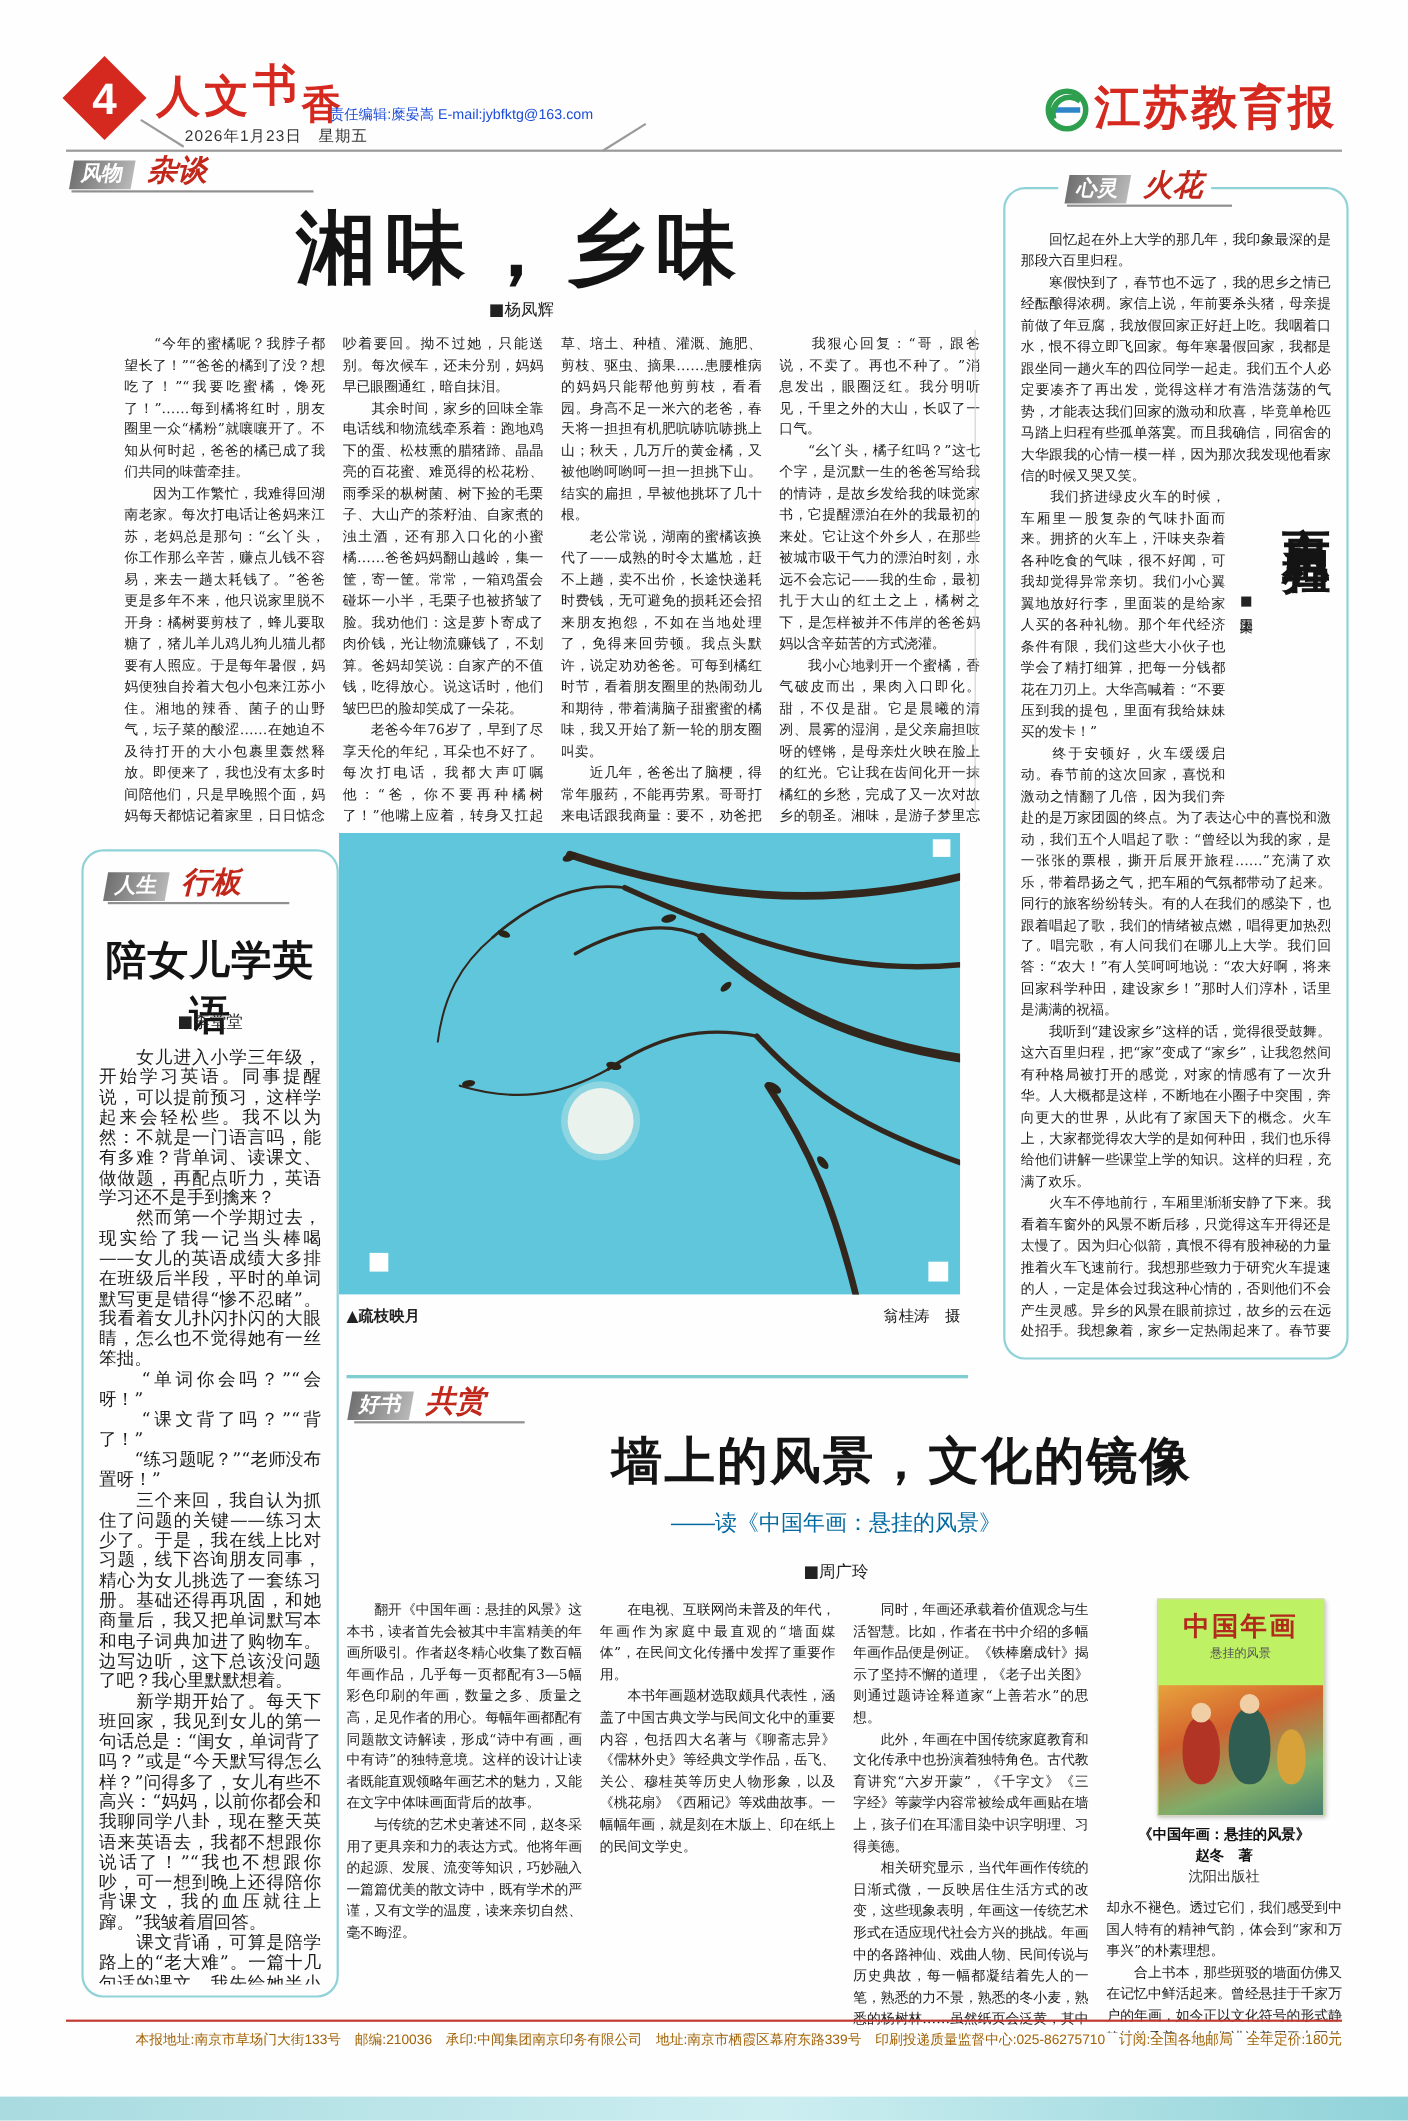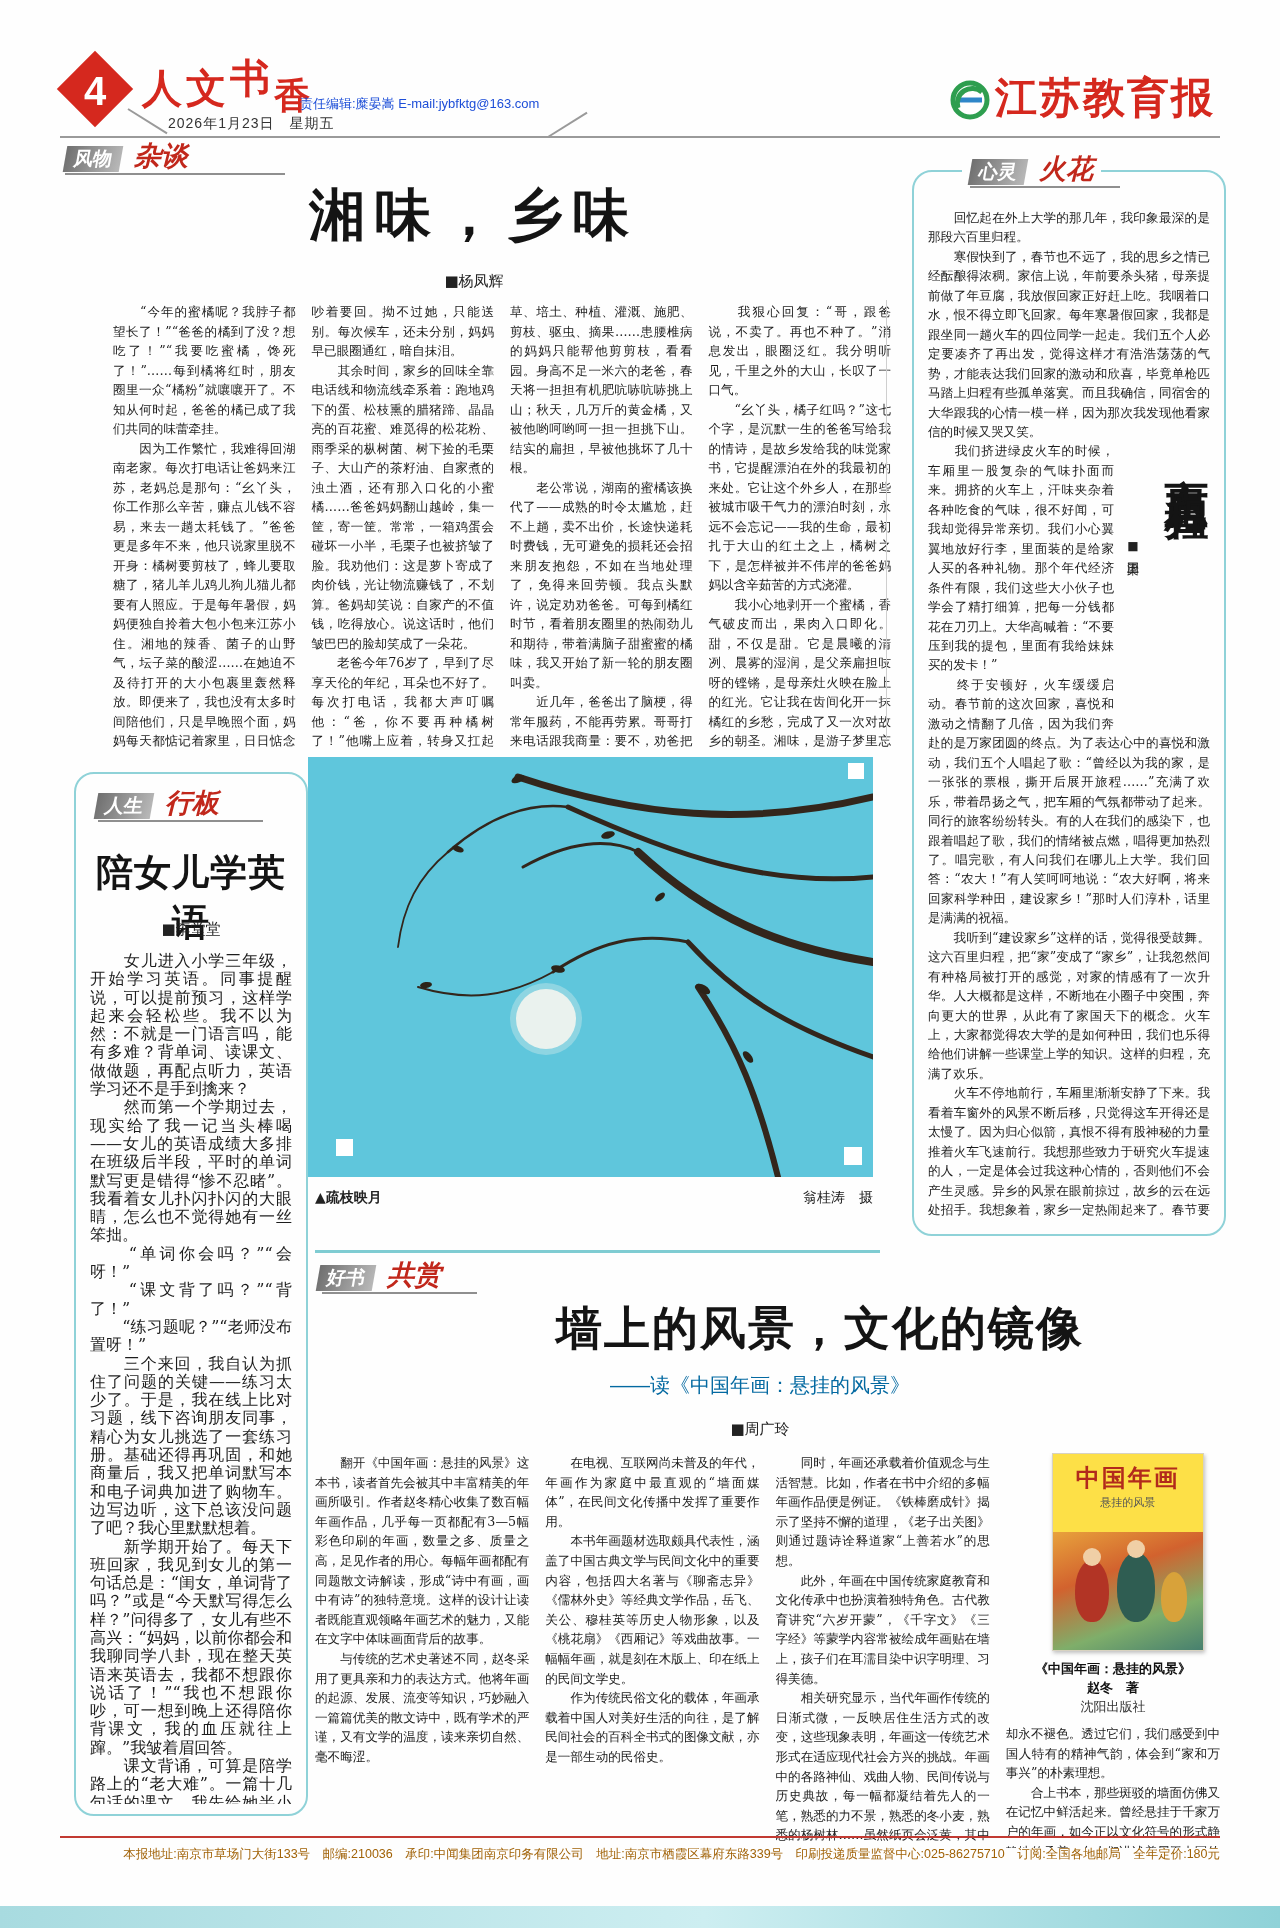--- a/index.html
+++ b/index.html
@@ -50,21 +50,21 @@
   .p-title{left:88px;top:848px;width:206px;text-align:center;font-size:37px;letter-spacing:1px;}
   .p-byline{left:88px;top:920px;width:206px;}
   .ptext{left:90px;top:952px;width:202px;height:852px;overflow:hidden;font-size:16px;line-height:18.3px;}
   
   .q-title{left:500px;top:1298px;width:640px;text-align:center;font-size:46px;letter-spacing:2px;}
   .q-sub{left:460px;top:1372px;width:600px;text-align:center;font:20px/26px "Liberation Sans",sans-serif;color:#0369a1;}
   .q-byline{left:460px;top:1420px;width:600px;}
   .qtext{left:315px;top:1453px;width:905px;height:395px;}
   .qtext .col{overflow:hidden;font-size:12.6px;line-height:19.6px;}
   
-  .cover{width:150px;height:196px;margin:0 0 8px 46px;background:#fde047;border:1px solid #d8d2c0;
+  .cover{width:150px;height:196px;margin:0 0 8px 46px;background:#bef264;border:1px solid #d8d2c0;
          box-shadow:1px 2px 4px rgba(0,0,0,.25);position:relative;overflow:hidden;}
   .cover-title{position:absolute;top:10px;left:0;width:100%;text-align:center;
                font:bold 24px/28px "DejaVu Serif",serif;color:#b22a1c;letter-spacing:2px;}
   .cover-sub{position:absolute;top:42px;left:0;width:100%;text-align:center;font:11px/14px "DejaVu Serif",serif;color:#555;}
   .cover-art{position:absolute;bottom:0;left:0;width:100%;height:118px;
              background:linear-gradient(160deg,#e8a23c 0%,#d2622e 35%,#7fae6a 70%,#47806f 100%);}
   .cover-fig{position:absolute;border-radius:50% 50% 45% 45%;}
   .book-cap{text-align:center;font:bold 13px/19px "DejaVu Serif",serif;color:#111;}
   .book-cap .pub{font-weight:normal;color:#333;}
   
@@ -93,21 +93,21 @@
     <path d="M8 22 h26" stroke="#2e86c8" stroke-width="5" fill="none"></path>
     <path d="M34 14 a15 15 0 0 0 -24 16" fill="none" stroke="#2e9e4f" stroke-width="5"></path>
   </svg>
   <div class="abs masthead">江苏教育报</div>
 
   <div class="abs badge" style="left:65px;top:143px;">
     <span class="b1">风物</span>
     <span class="b2">杂谈</span>
     <span class="bline" style="width:220px;"></span>
   </div>
-  <div class="abs headline" style="left:85px;top:178px;width:778px;text-align:center;font-size:56px;letter-spacing:10px;">湘味，乡味</div>
+  <div class="abs headline" style="left:85px;top:178px;width:778px;text-align:center;font-size:72px;letter-spacing:10px;">湘味，乡味</div>
   <div class="abs byline" style="left:85px;top:272px;width:778px;">■杨凤辉</div>
   <div class="abs cols bt-main bodytext" style="left:85px;top:302px;width:778px;height:448px;overflow:hidden;margin-left:28px;">
     <div class="col">
         <p>　　“今年的蜜橘呢？我脖子都望长了！”“爸爸的橘到了没？想吃了！”“我要吃蜜橘，馋死了！”……每到橘将红时，朋友圈里一众“橘粉”就嚷嚷开了。不知从何时起，爸爸的橘已成了我们共同的味蕾牵挂。</p>
         <p>　　因为工作繁忙，我难得回湖南老家。每次打电话让爸妈来江苏，老妈总是那句：“幺丫头，你工作那么辛苦，赚点儿钱不容易，来去一趟太耗钱了。”爸爸更是多年不来，他只说家里脱不开身：橘树要剪枝了，蜂儿要取糖了，猪儿羊儿鸡儿狗儿猫儿都要有人照应。于是每年暑假，妈妈便独自拎着大包小包来江苏小住。湘地的辣香、菌子的山野气，坛子菜的酸涩……在她迫不及待打开的大小包裹里轰然释放。即便来了，我也没有太多时间陪他们，只是早晚照个面，妈妈每天都惦记着家里，日日惦念着鸡鸭、菜园、父亲的三餐，</p>
       </div>
     <div class="col">
         <p>吵着要回。拗不过她，只能送别。每次候车，还未分别，妈妈早已眼圈通红，暗自抹泪。</p>
         <p>　　其余时间，家乡的回味全靠电话线和物流线牵系着：跑地鸡下的蛋、松枝熏的腊猪蹄、晶晶亮的百花蜜、难觅得的松花粉、雨季采的枞树菌、树下捡的毛栗子、大山产的茶籽油、自家煮的浊土酒，还有那入口化的小蜜橘……爸爸妈妈翻山越岭，集一筐，寄一筐。常常，一箱鸡蛋会碰坏一小半，毛栗子也被挤皱了脸。我劝他们：这是萝卜寄成了肉价钱，光让物流赚钱了，不划算。爸妈却笑说：自家产的不值钱，吃得放心。说这话时，他们皱巴巴的脸却笑成了一朵花。</p>
         <p>　　老爸今年76岁了，早到了尽享天伦的年纪，耳朵也不好了。每次打电话，我都大声叮嘱他：“爸，你不要再种橘树了！”他嘴上应着，转身又扛起锄头上了山。种橘是个细致活儿：除</p>
@@ -216,21 +216,20 @@
   <div class="abs byline q-byline">■周广玲</div>
 
   <div class="abs qtext cols bodytext">
     <div class="col">
         <p>　　翻开《中国年画：悬挂的风景》这本书，读者首先会被其中丰富精美的年画所吸引。作者赵冬精心收集了数百幅年画作品，几乎每一页都配有3—5幅彩色印刷的年画，数量之多、质量之高，足见作者的用心。每幅年画都配有同题散文诗解读，形成“诗中有画，画中有诗”的独特意境。这样的设计让读者既能直观领略年画艺术的魅力，又能在文字中体味画面背后的故事。</p>
         <p>　　与传统的艺术史著述不同，赵冬采用了更具亲和力的表达方式。他将年画的起源、发展、流变等知识，巧妙融入一篇篇优美的散文诗中，既有学术的严谨，又有文学的温度，读来亲切自然、毫不晦涩。</p>
       </div>
     <div class="col">
         <p>　　在电视、互联网尚未普及的年代，年画作为家庭中最直观的“墙面媒体”，在民间文化传播中发挥了重要作用。</p>
         <p>　　本书年画题材选取颇具代表性，涵盖了中国古典文学与民间文化中的重要内容，包括四大名著与《聊斋志异》《儒林外史》等经典文学作品，岳飞、关公、穆桂英等历史人物形象，以及《桃花扇》《西厢记》等戏曲故事。一幅幅年画，就是刻在木版上、印在纸上的民间文学史。</p>
-        <p>　　作为传统民俗文化的载体，年画承载着中国人对美好生活的向往，是了解民间社会的百科全书式的图像文献，亦是一部生动的民俗史。</p>
       </div>
     <div class="col">
         <p>　　同时，年画还承载着价值观念与生活智慧。比如，作者在书中介绍的多幅年画作品便是例证。《铁棒磨成针》揭示了坚持不懈的道理，《老子出关图》则通过题诗诠释道家“上善若水”的思想。</p>
         <p>　　此外，年画在中国传统家庭教育和文化传承中也扮演着独特角色。古代教育讲究“六岁开蒙”，《千字文》《三字经》等蒙学内容常被绘成年画贴在墙上，孩子们在耳濡目染中识字明理、习得美德。</p>
         <p>　　相关研究显示，当代年画作传统的日渐式微，一反映居住生活方式的改变，这些现象表明，年画这一传统艺术形式在适应现代社会方兴的挑战。年画中的各路神仙、戏曲人物、民间传说与历史典故，每一幅都凝结着先人的一笔，熟悉的力不景，熟悉的冬小麦，熟悉的杨树林……虽然纸页会泛黄，其中的精神气韵与温情</p>
       </div>
     <div class="col">
       <div class="cover">
         <div class="cover-title">中国年画</div>
         <div class="cover-sub">悬挂的风景</div>

